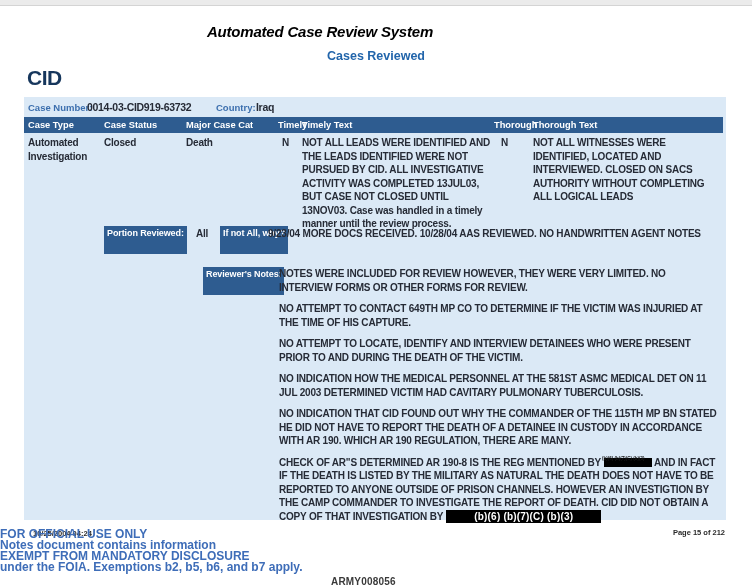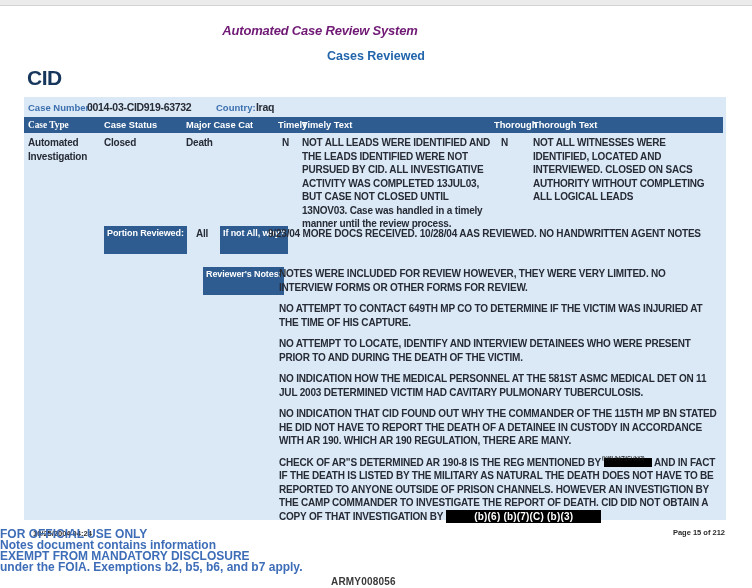--- a/index.html
+++ b/index.html
@@ -3,38 +3,38 @@
 <meta charset="utf-8">
 <style>
   html,body{margin:0;padding:0;}
   body{
     width:752px;height:588px;position:relative;background:#ffffff;
     font-family:"Liberation Sans", sans-serif;overflow:hidden;
     -webkit-font-smoothing:antialiased;
   }
   .top-strip{position:absolute;top:0;left:0;width:752px;height:5px;background:#ebebeb;border-bottom:1px solid #d4d4d4;}
   .title{position:absolute;top:23px;left:0;width:640px;text-align:center;
-    font-size:13px;font-weight:bold;font-style:italic;color:#701a75;letter-spacing:-0.2px;}
+    font-size:15px;font-weight:bold;font-style:italic;color:#000000;letter-spacing:-0.2px;}
   .subtitle{position:absolute;top:49px;left:0;width:752px;text-align:center;
     font-size:12.5px;font-weight:bold;color:#2265ab;}
   .cid-heading{position:absolute;top:66px;left:27px;font-size:21px;font-weight:bold;color:#16365c;letter-spacing:-0.5px;}
 
   .panel{position:absolute;left:24px;top:97px;width:702px;height:423px;background:#dbe9f6;}
 
   .blue-label{font-size:9.5px;font-weight:bold;color:#3c6fae;}
   .dark-val{font-size:10.5px;font-weight:bold;color:#262b36;letter-spacing:-0.3px;}
 
   .case-number-label{position:absolute;left:4px;top:5px;}
   .case-number-value{position:absolute;left:63px;top:4px;}
   .country-label{position:absolute;left:192px;top:5px;}
   .country-value{position:absolute;left:232px;top:4px;}
 
   .header-bar{position:absolute;top:20px;left:0;width:699px;height:16px;background:#2e5c90;}
   .header-bar span{position:absolute;top:3px;font-size:9.3px;font-weight:bold;color:#ffffff;white-space:nowrap;}
-  .col-case-type{left:4px;font-family:Liberation Serif, serif;}   .col-case-status{left:80px;}
+  .col-case-type{left:4px;}   .col-case-status{left:80px;}
   .col-major-case-cat{left:162px;} .col-timely{left:254px;}
   .col-timely-text{left:278px;}    .col-thorough{left:470px;}
   .col-thorough-text{left:509px;}
 
   .body-text{font-size:10px;font-weight:bold;color:#262b36;line-height:13.5px;letter-spacing:-0.2px;}
   .row-cell{position:absolute;top:39px;}
   .cell-case-type{left:4px;width:76px;}
   .cell-case-status{left:80px;}
   .cell-major-case-cat{left:162px;}
   .cell-timely-n{left:258px;}

